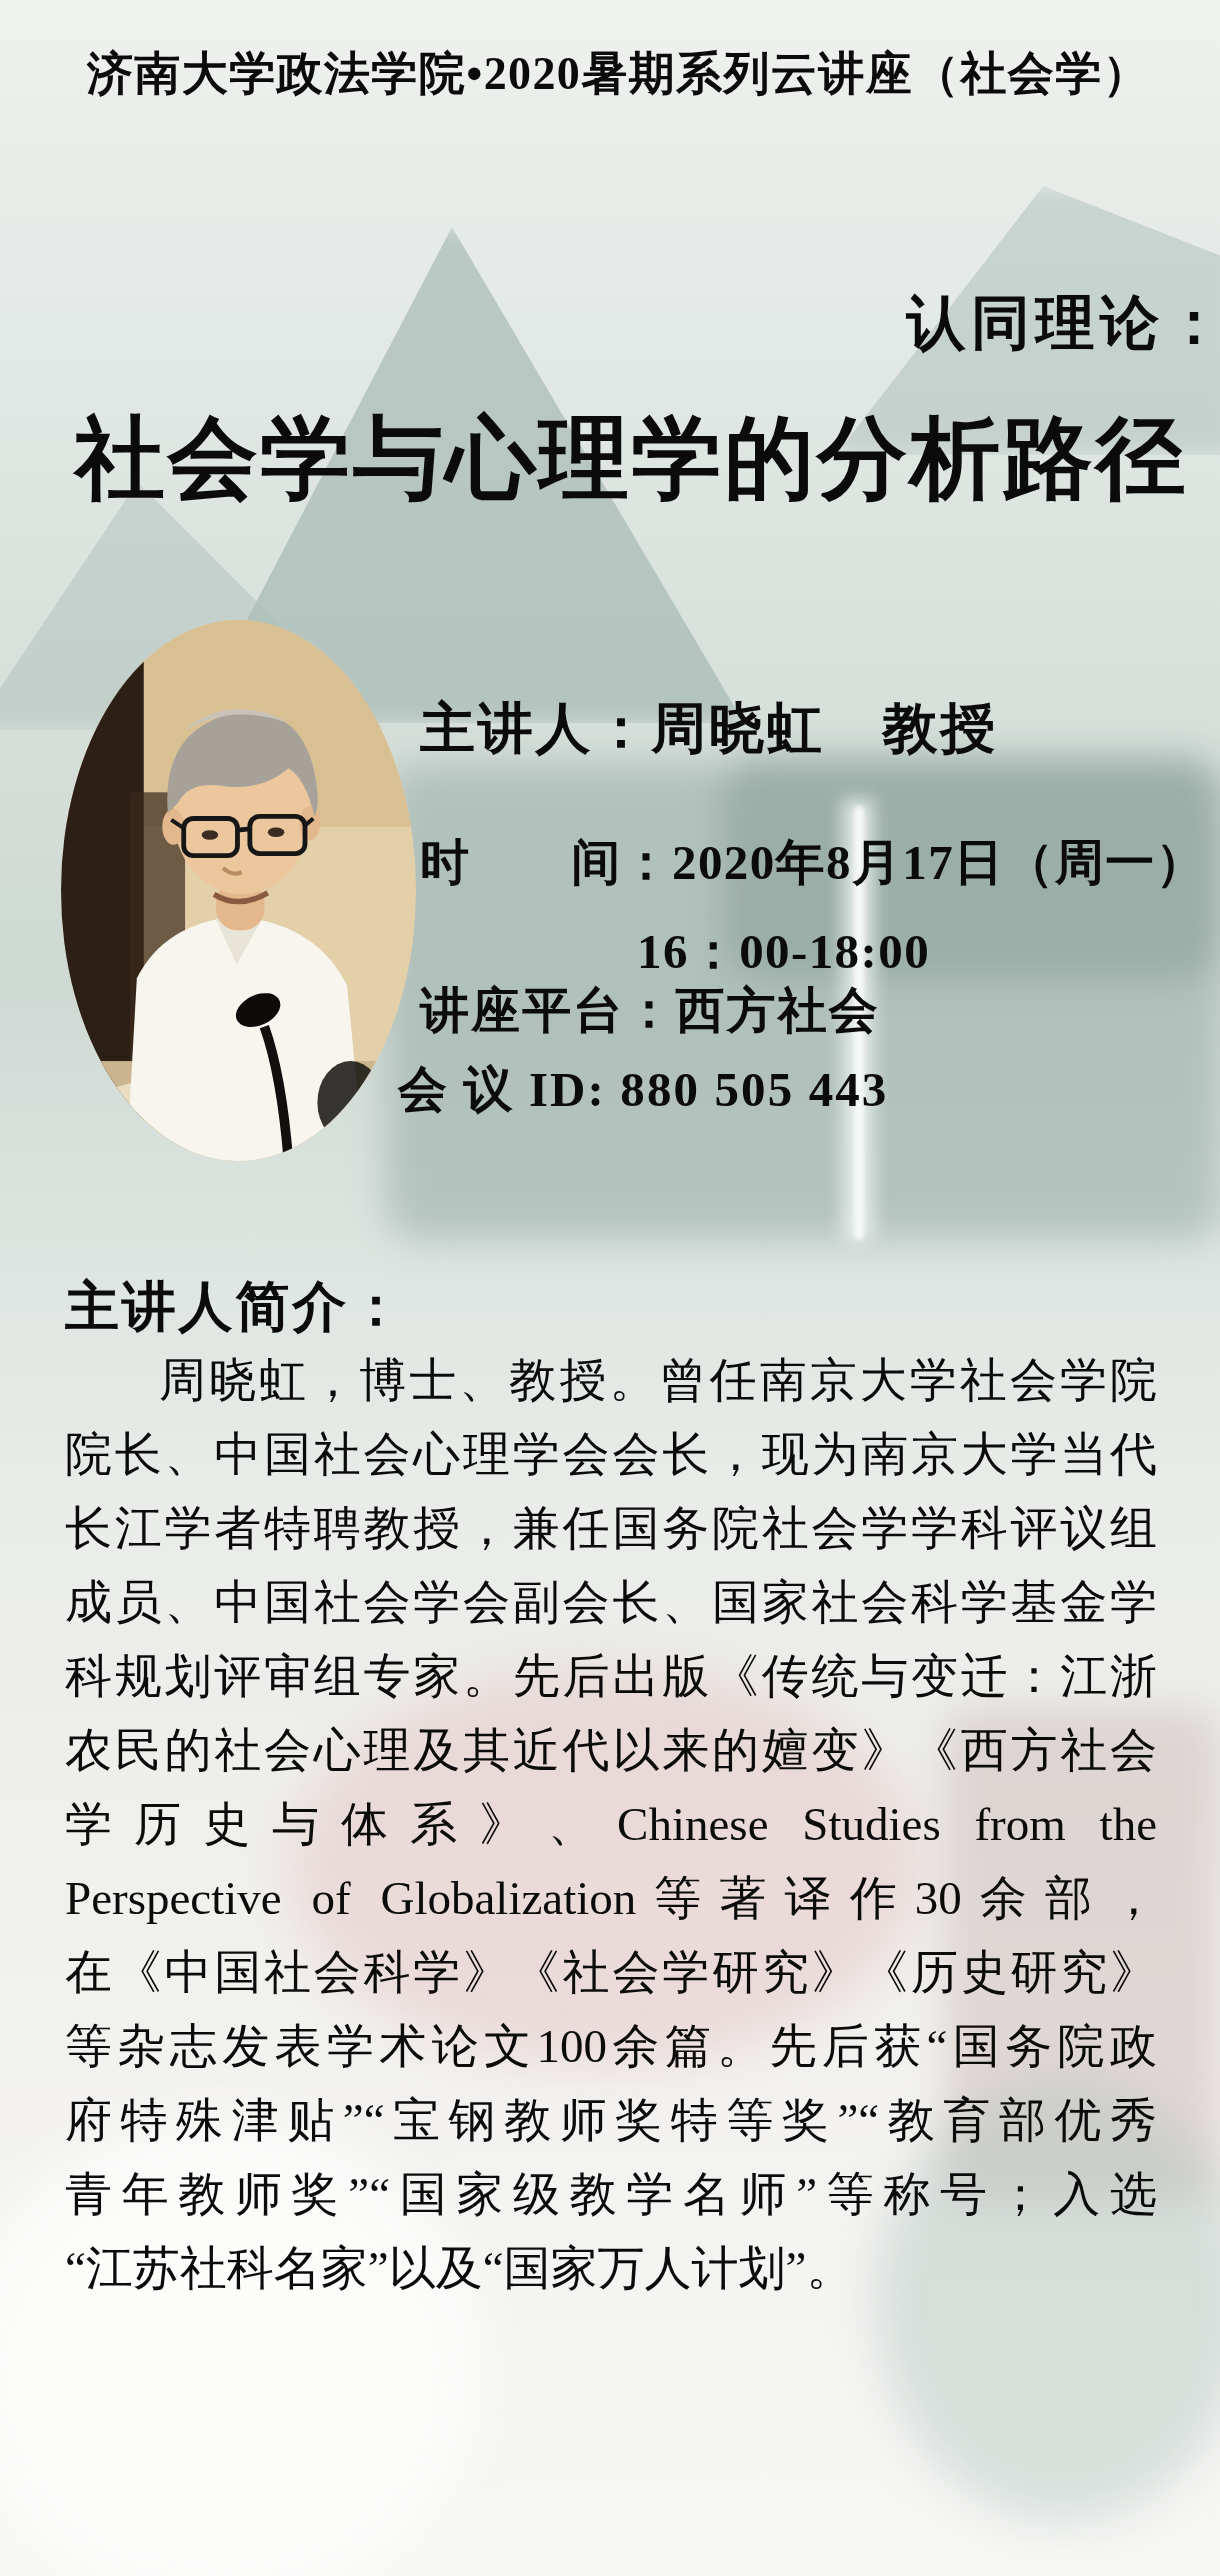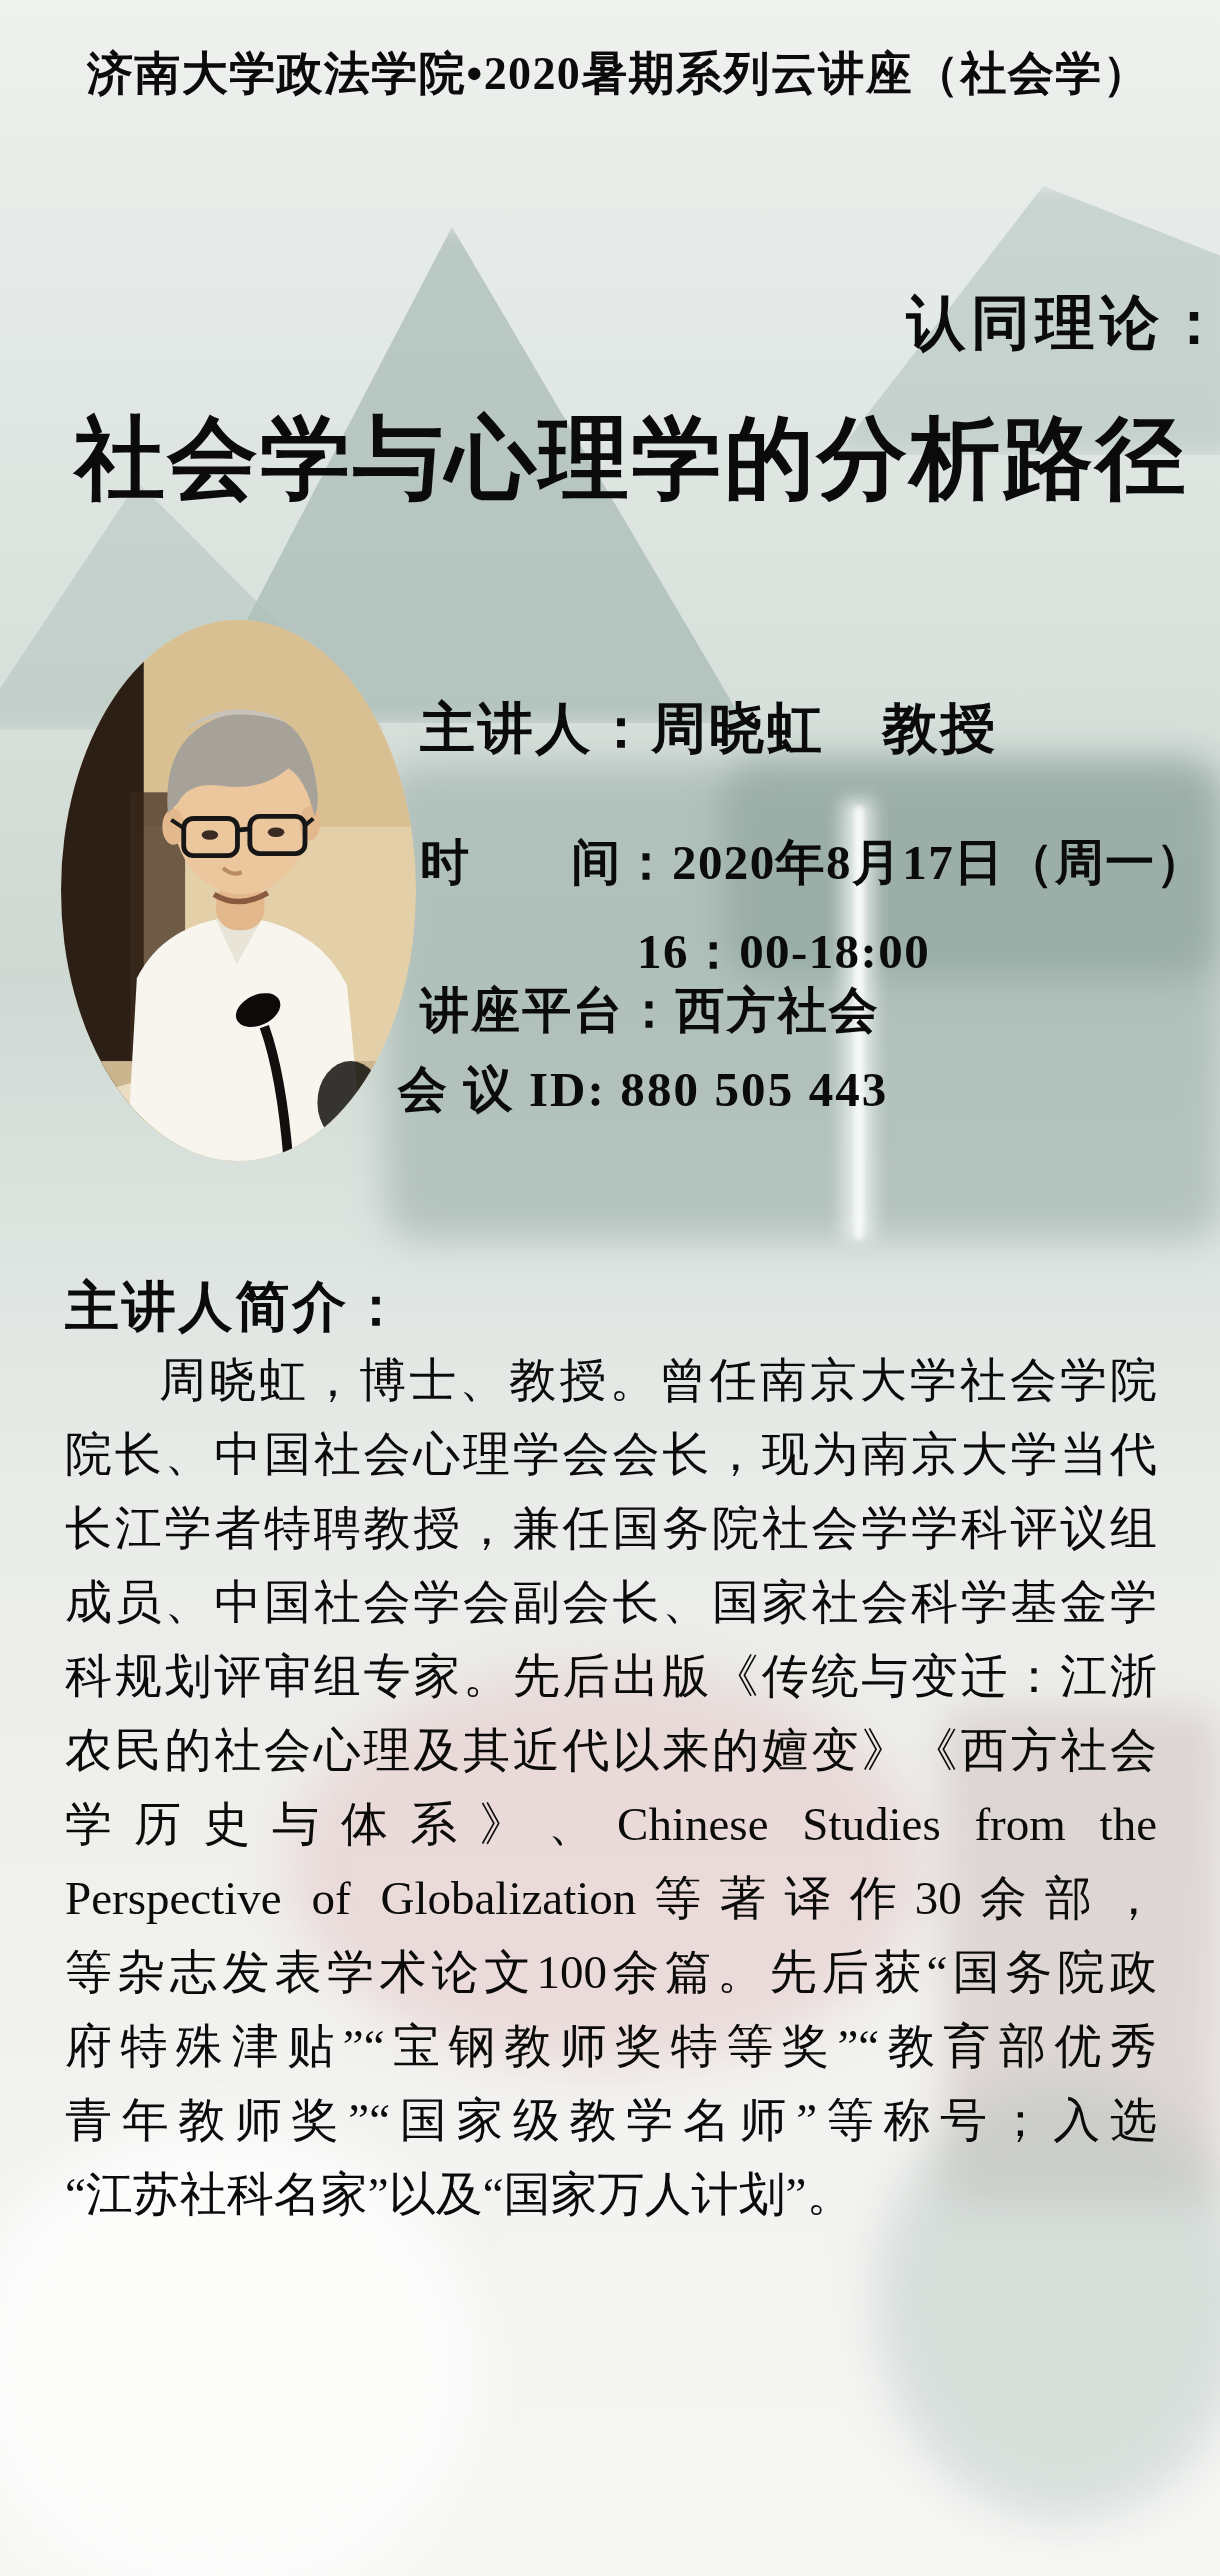--- a/index.html
+++ b/index.html
@@ -220,20 +220,21 @@
   <div class="txt bio-heading">主讲人简介：</div>
   <div class="bio-paragraph">
     <div class="bio-line first">周晓虹，博士、教授。曾任南京大学社会学院</div>
     <div class="bio-line">院长、中国社会心理学会会长，现为南京大学当代</div>
     <div class="bio-line">长江学者特聘教授，兼任国务院社会学学科评议组</div>
     <div class="bio-line">成员、中国社会学会副会长、国家社会科学基金学</div>
     <div class="bio-line">科规划评审组专家。先后出版《传统与变迁：江浙</div>
     <div class="bio-line">农民的社会心理及其近代以来的嬗变》《西方社会</div>
     <div class="bio-line">学历史与体系》、Chinese Studies from the</div>
     <div class="bio-line">Perspective of Globalization等著译作30余部，</div>
+    <div class="bio-line">在《中国社会科学》《社会学研究》《历史研究》</div>
     <div class="bio-line">等杂志发表学术论文100余篇。先后获“国务院政</div>
     <div class="bio-line">府特殊津贴”“宝钢教师奖特等奖”“教育部优秀</div>
     <div class="bio-line">青年教师奖”“国家级教学名师”等称号；入选</div>
     <div class="bio-line last">“江苏社科名家”以及“国家万人计划”。</div>
   </div>
 
 </div>
 
 
 </body></html>

